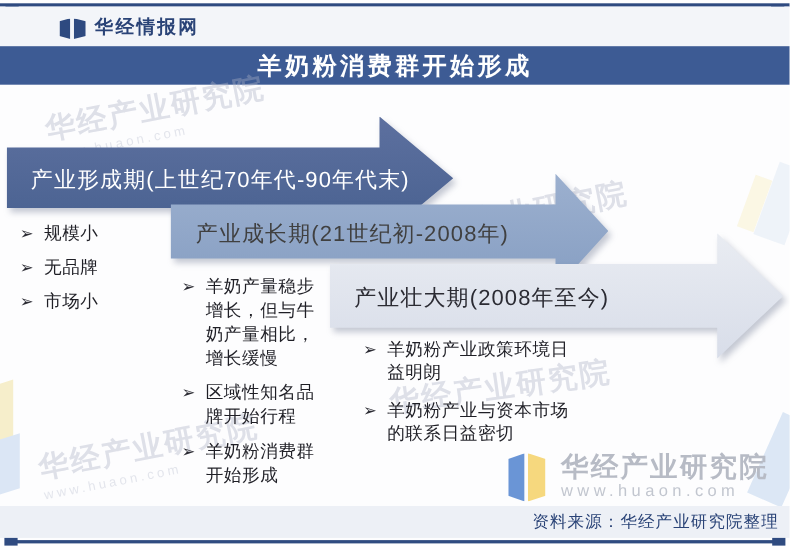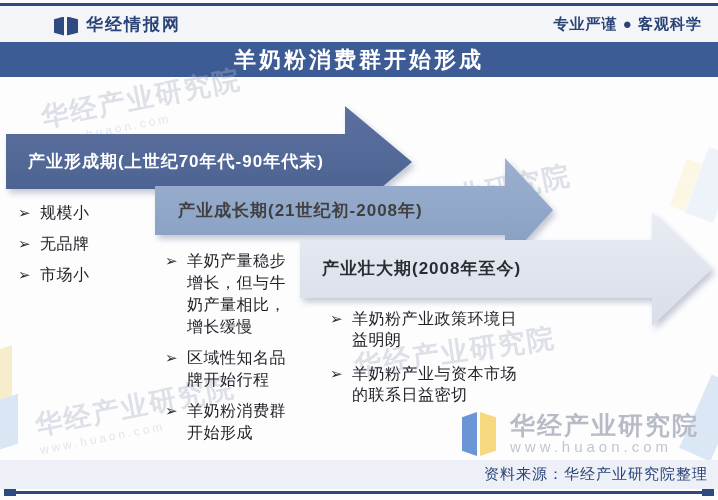--- a/index.html
+++ b/index.html
@@ -29,21 +29,21 @@
   .wm .wm-sub{font-size:12px;color:rgba(170,177,196,0.30);letter-spacing:3px;white-space:nowrap;}
   .decor{position:absolute;z-index:0;pointer-events:none;}
   .decor.yellow-bl{left:-6px;top:348px;width:18px;height:52px;background:#f6eecb;transform:skewY(-18deg);}
   .decor.blue-bl{left:-8px;top:398px;width:26px;height:50px;background:#dbe6f5;transform:skewY(-18deg);}
   .decor.blue-r{right:-10px;top:378px;width:34px;height:80px;background:#dce7f5;transform:rotate(24deg);}
   .decor.blue-tr{right:-8px;top:150px;width:30px;height:70px;background:#eaf0f8;transform:rotate(20deg);opacity:.8;}
   .decor.yellow-tr{right:24px;top:160px;width:16px;height:50px;background:#f9f3d9;transform:rotate(20deg);opacity:.7;}
   
   .arrow-wrap{position:absolute;filter:drop-shadow(3px 4px 3px rgba(90,100,130,0.35));}
   .arrow-shape{position:absolute;left:0;top:0;width:100%;height:100%;}
-  .arrow-label{position:absolute;font-weight:bold;font-size:17px;letter-spacing:1px;white-space:nowrap;}
+  .arrow-label{position:absolute;font-weight:normal;font-size:20px;letter-spacing:1px;white-space:nowrap;}
   #arrow1{left:6px;top:106px;width:406px;height:112px;z-index:2;}
   #arrow1 .arrow-shape{background:linear-gradient(180deg,#5d709f 0%,#47608f 100%);
     clip-path:polygon(0 28px,339px 28px,339px 0,406px 56px,339px 112px,339px 83px,0 83px);}
   #arrow1 .arrow-label{left:22px;top:44px;color:#ffffff;}
   #arrow2{left:155px;top:158px;width:398px;height:105px;z-index:3;}
   #arrow2 .arrow-shape{background:linear-gradient(180deg,#9cb0cf 0%,#869ec2 100%);
     clip-path:polygon(0 28px,350px 28px,350px 0,398px 52px,350px 105px,350px 77px,0 77px);}
   #arrow2 .arrow-label{left:23px;top:41px;color:#404040;}
   #arrow3{left:300px;top:212px;width:412px;height:114px;z-index:4;}
   #arrow3 .arrow-shape{background:linear-gradient(180deg,#e9ecf2 0%,#d8dde9 100%);
@@ -85,21 +85,20 @@
   <div class="top-cap r"></div>
 
   <div class="header">
     <div class="brand">
       <span class="brand-icon">
         <i class="pane l"></i>
         <i class="pane r"></i>
       </span>
       <span>华经情报网</span>
     </div>
-    <div class="slogan">专业严谨 ● 客观科学</div>
   </div>
 
   <div class="title-bar">
     <span class="t">羊奶粉消费群开始形成</span>
   </div>
 
   <div class="decor yellow-bl"></div>
   <div class="decor blue-bl"></div>
   <div class="decor blue-r"></div>
   <div class="decor blue-tr"></div>

